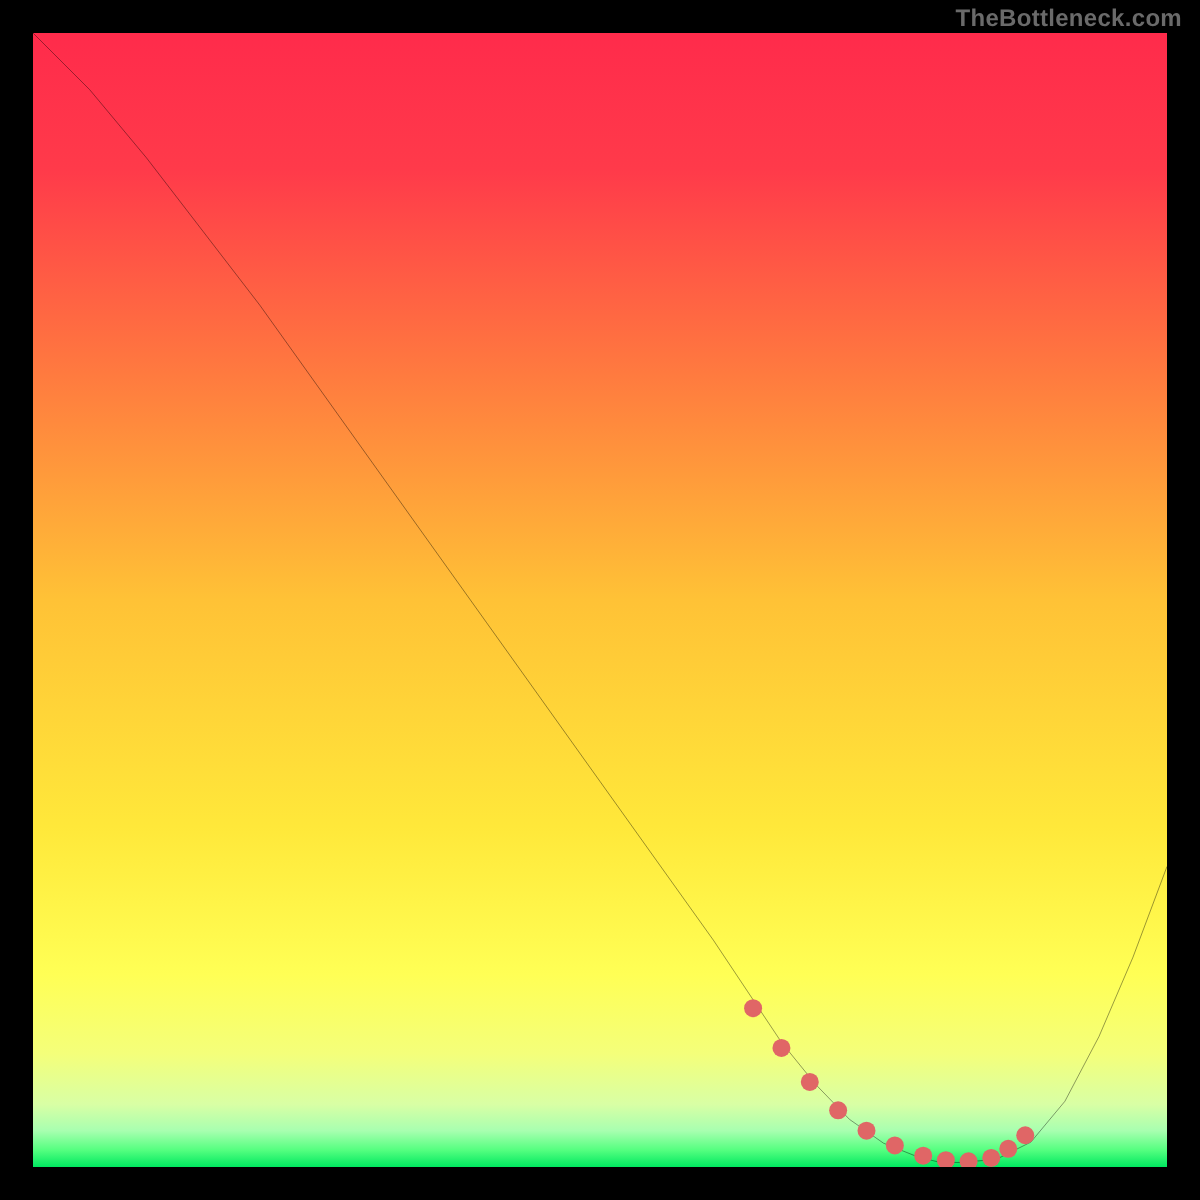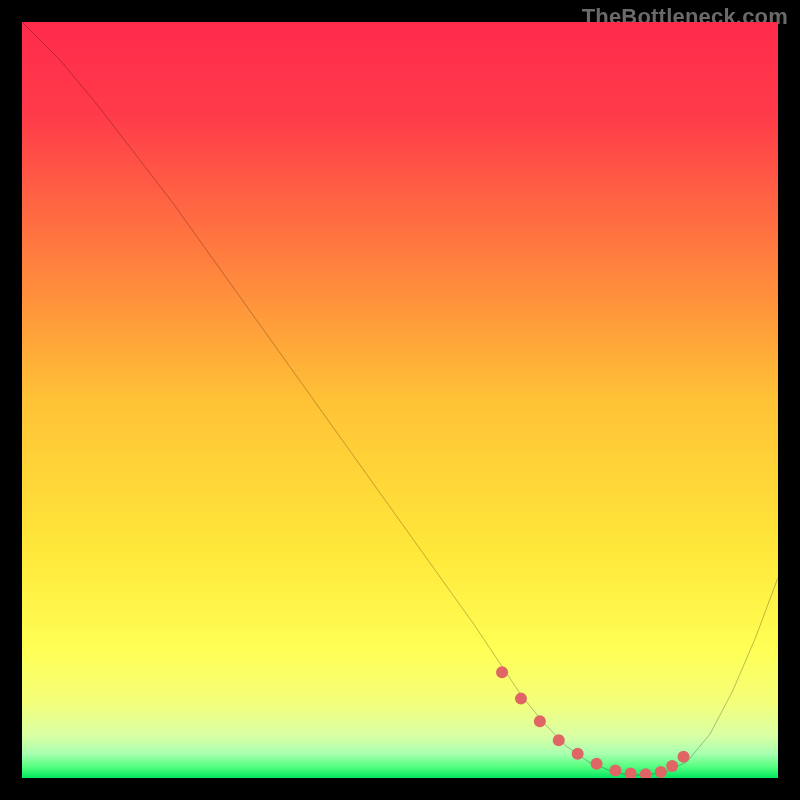--- a/index.html
+++ b/index.html
@@ -16,21 +16,21 @@
     top: 0;
     width: 800px;
     height: 800px;
     background: #000;
   }
   .watermark {
     position: absolute;
     top: 4px;
     right: 12px;
     font-family: Arial, Helvetica, sans-serif;
-    font-size: 22px;
+    font-size: 16px;
     font-weight: 600;
     color: #6a6a6a;
     letter-spacing: 0.2px;
   }
   svg.plot {
     position: absolute;
     left: 22px;
     top: 22px;
     width: 756px;
     height: 756px;

